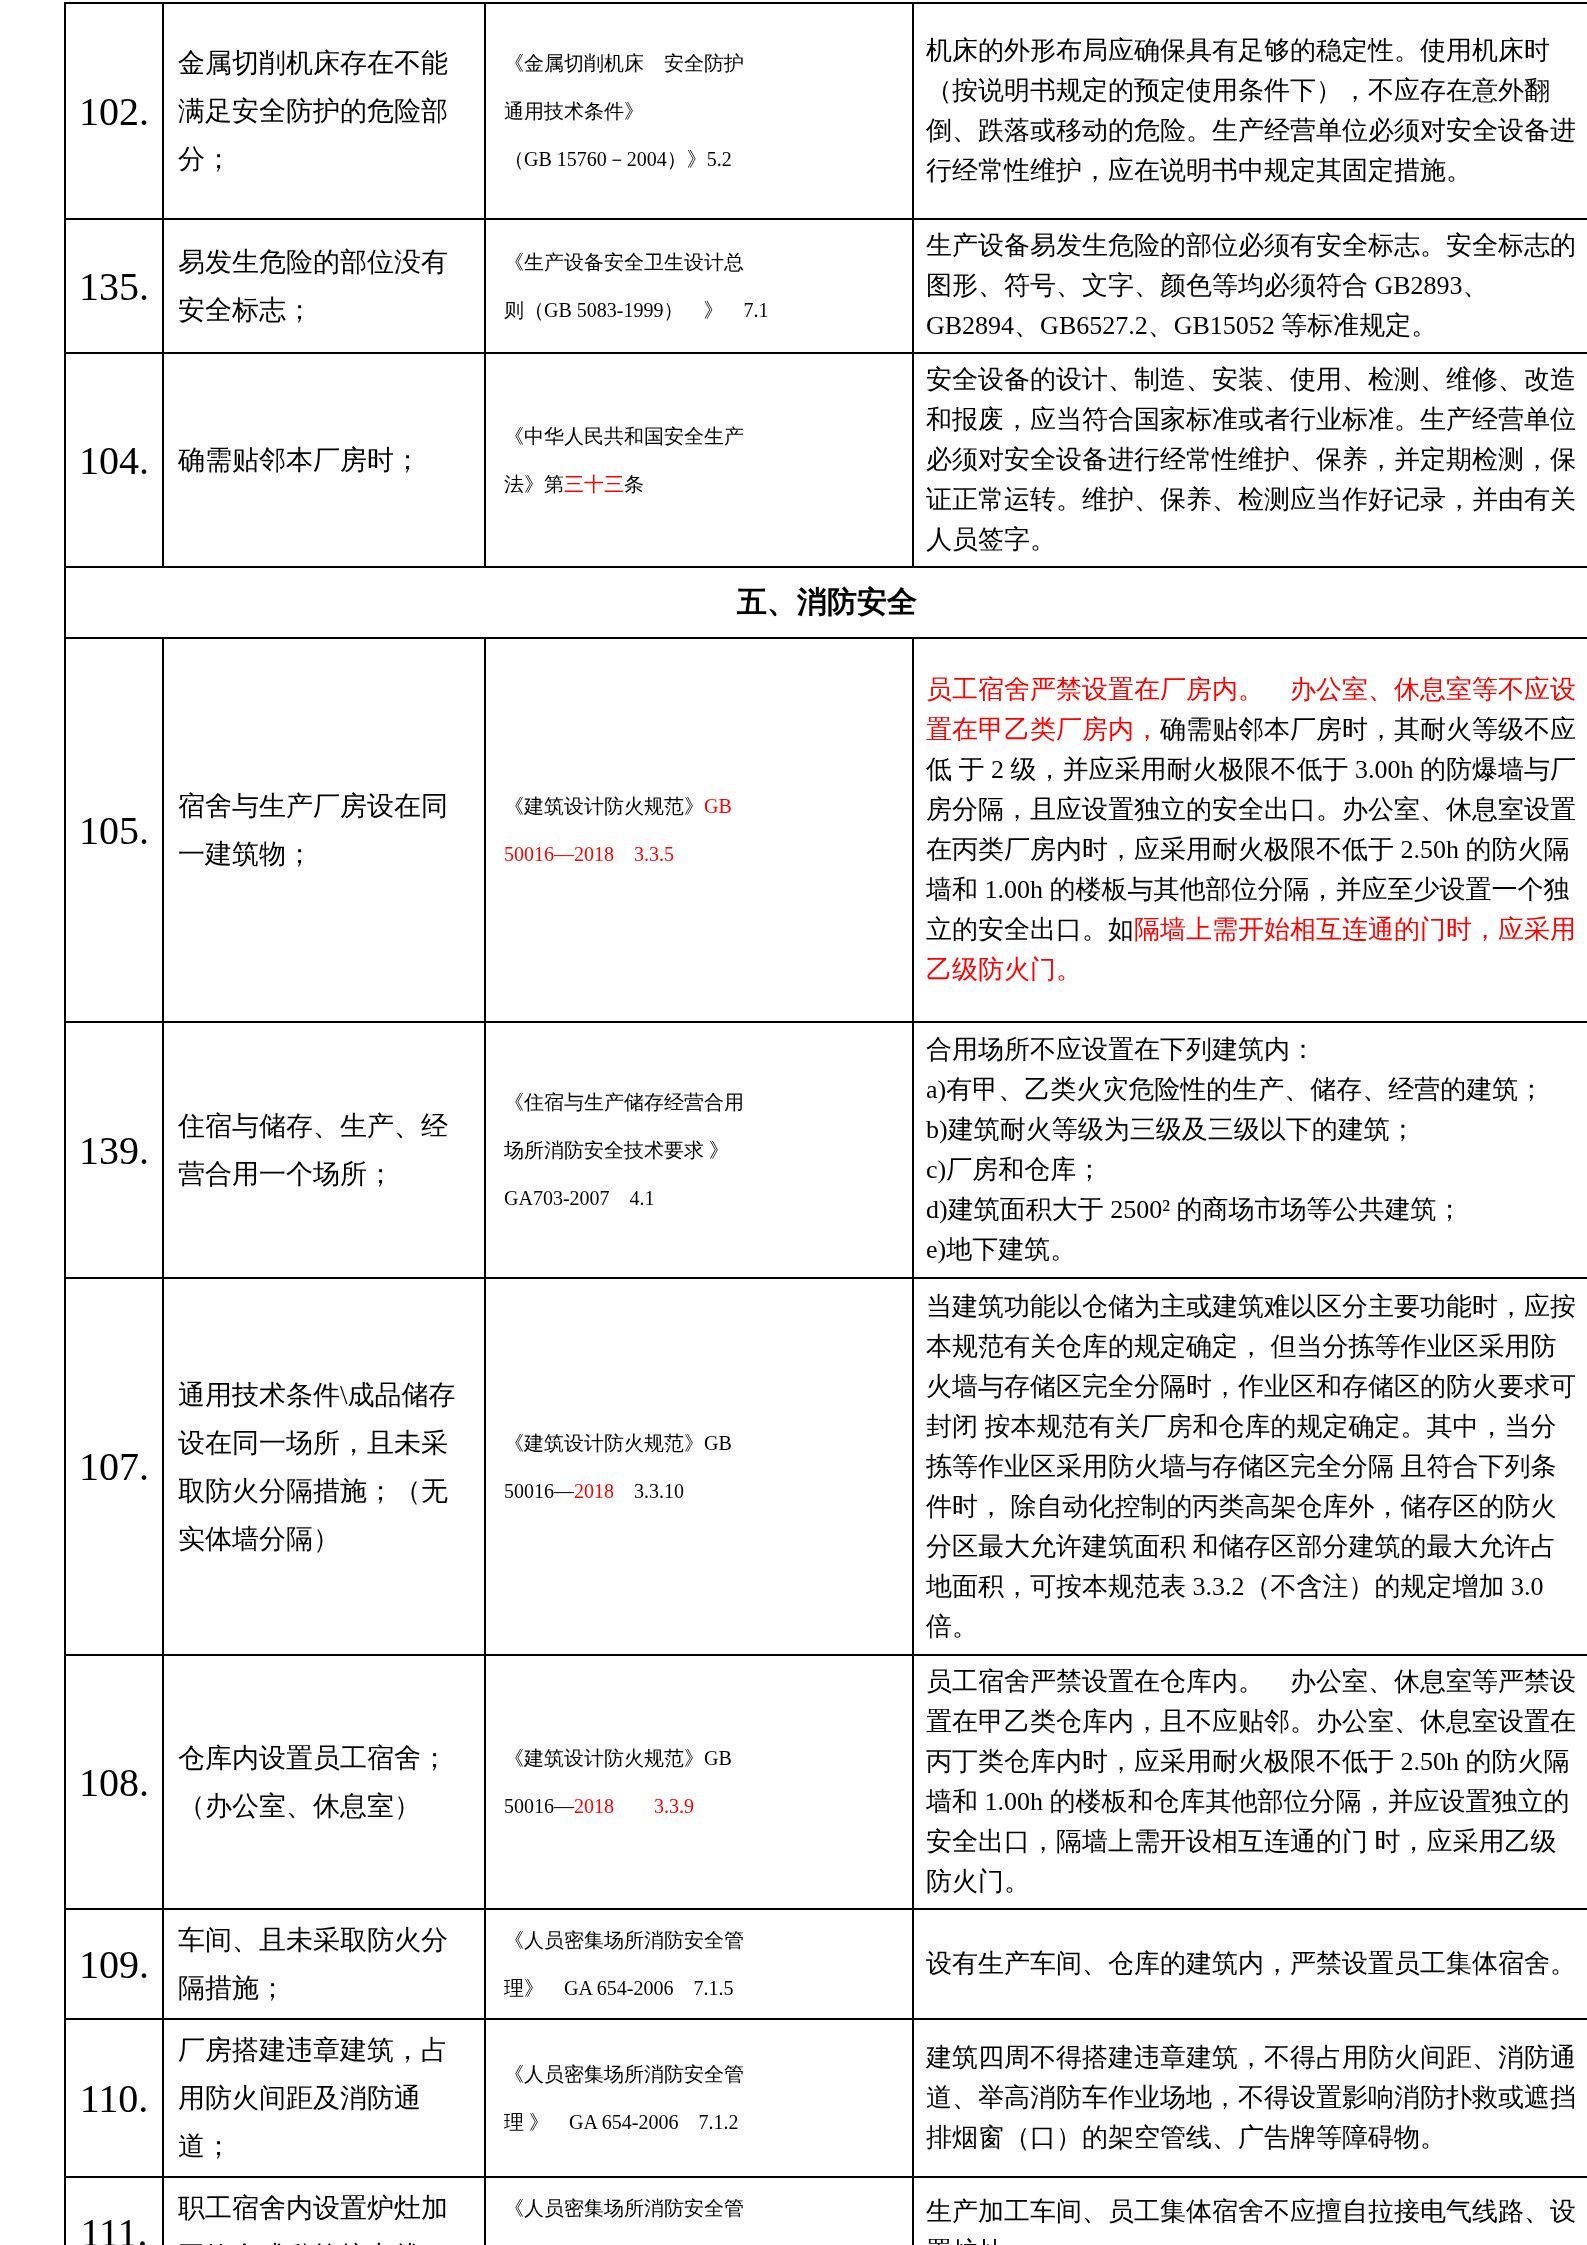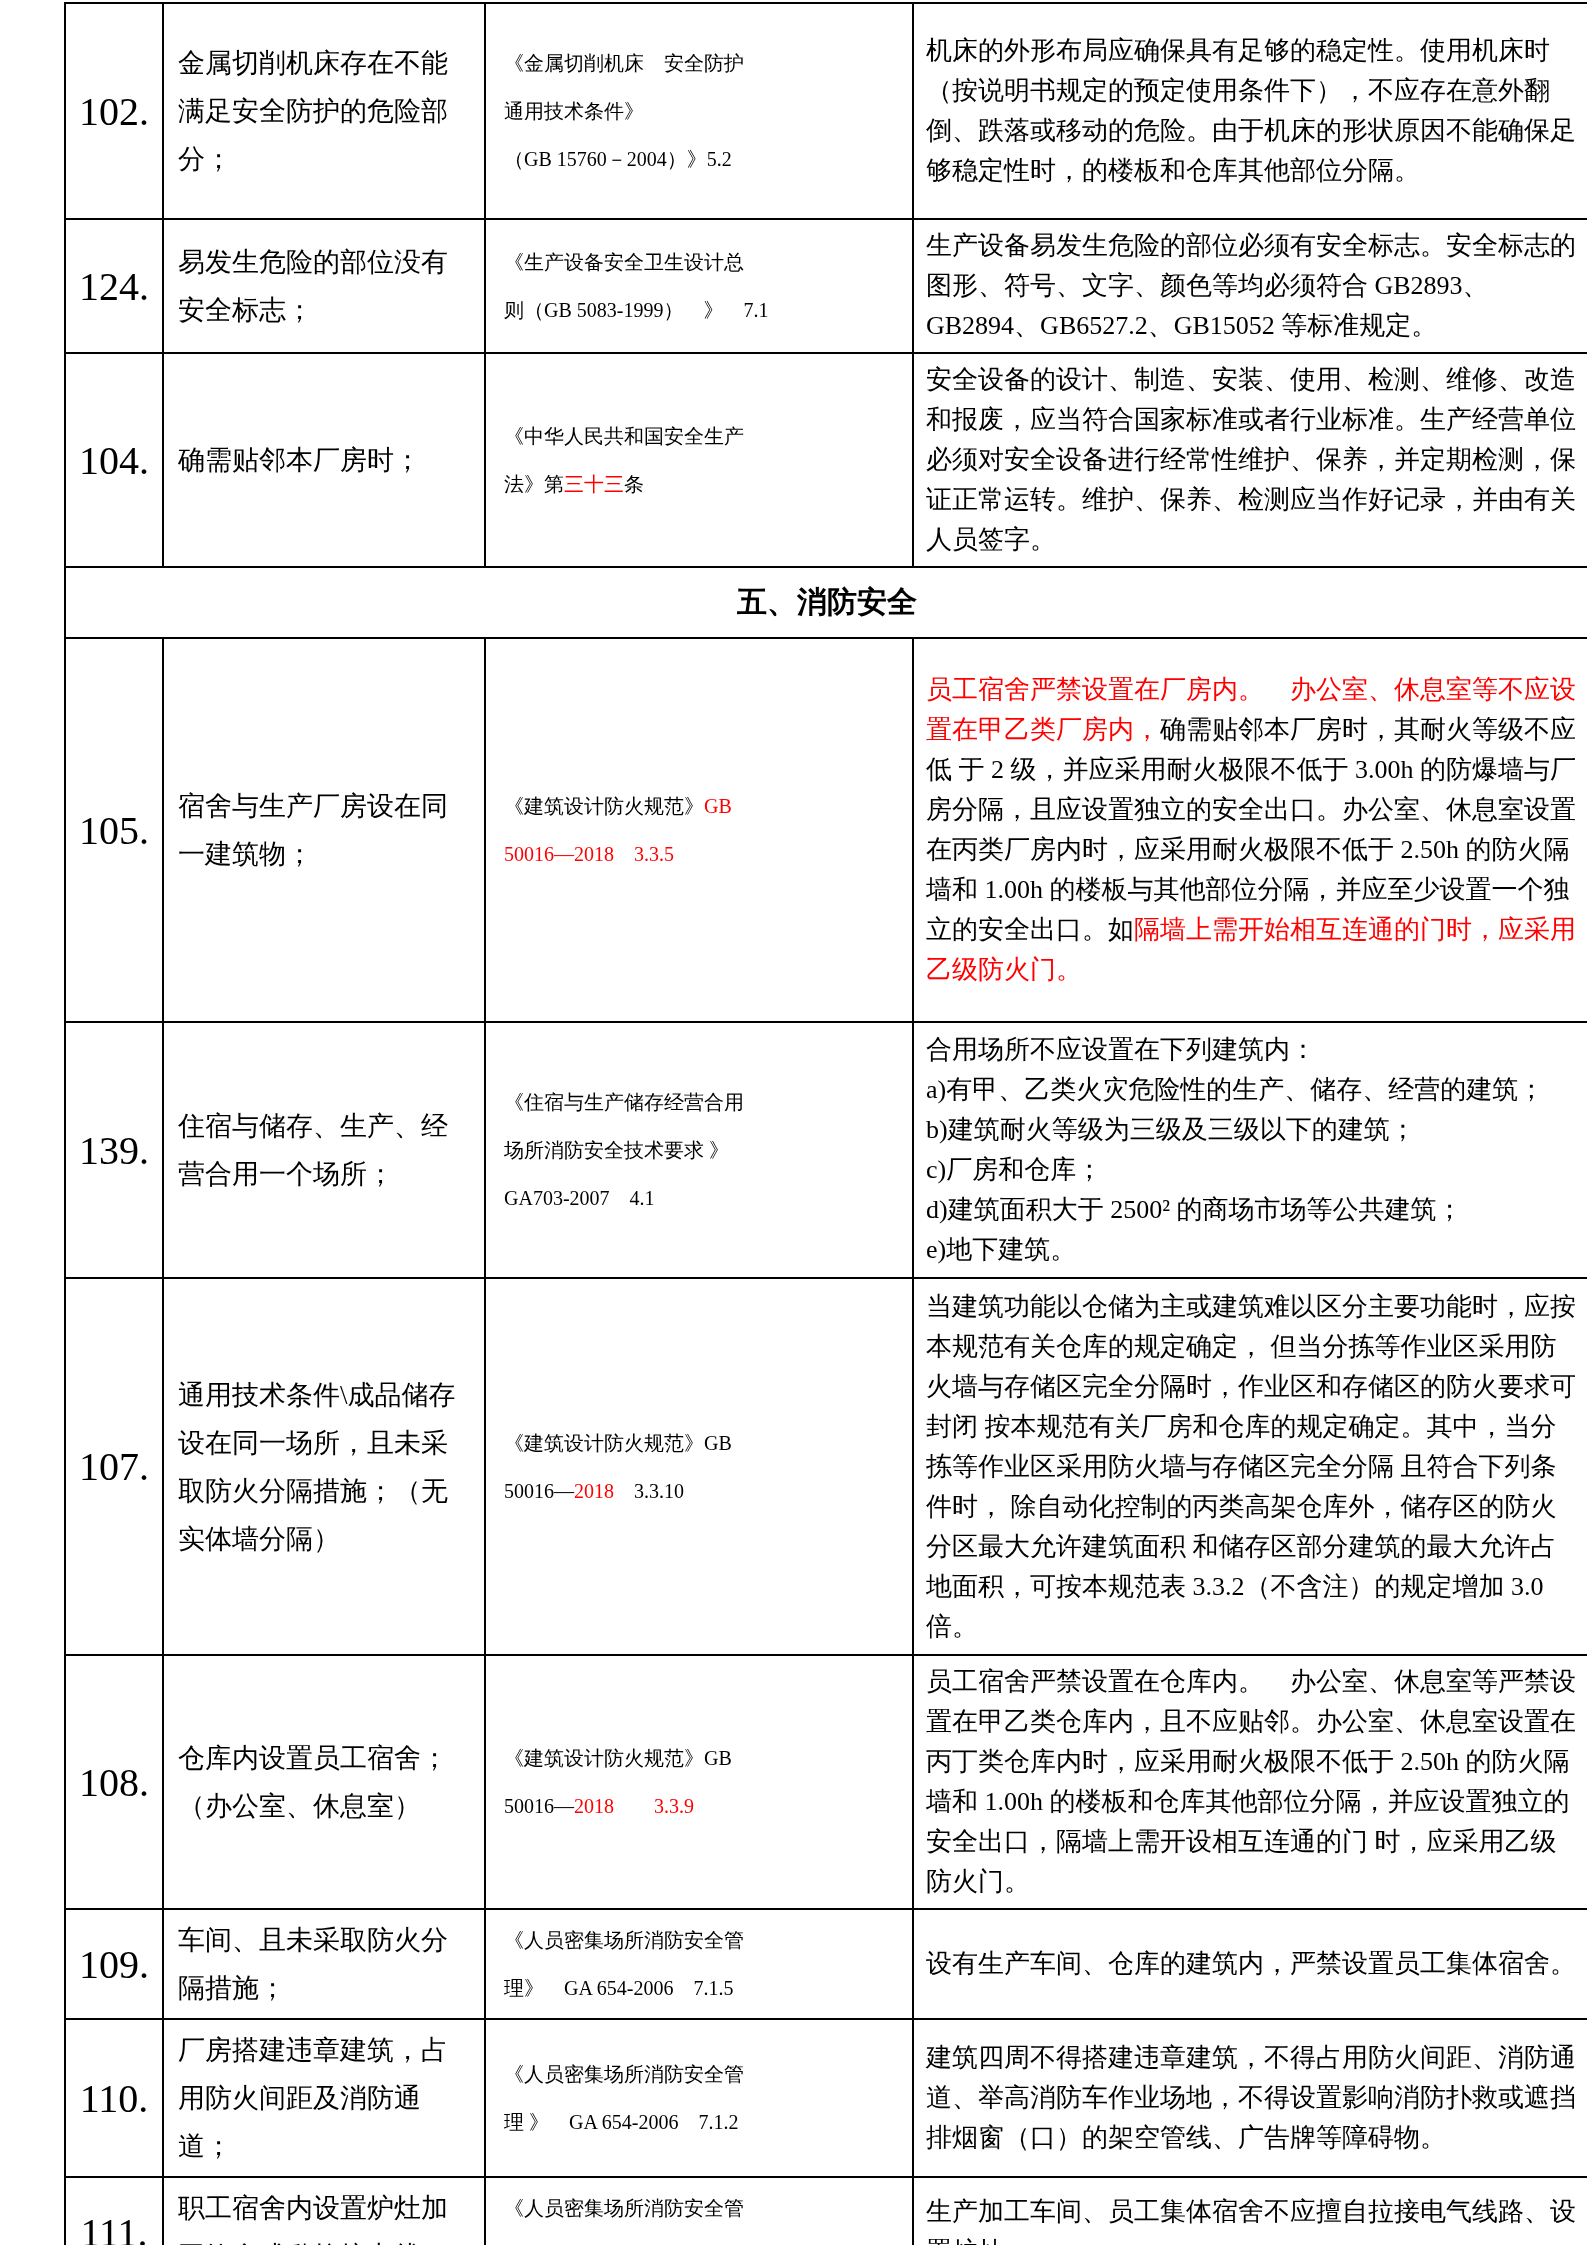--- a/index.html
+++ b/index.html
@@ -35,24 +35,24 @@
 
 <div class="page">
   <table class="reg">
     <tbody>
       <tr class="r102">
         <td class="c-num">102.</td>
         <td class="c-problem">金属切削机床存在不能满足安全防护的危险部分；</td>
         <td class="c-ref"><span>《金属切削机床　安全防护
 通用技术条件》
 （GB 15760－2004）》5.2</span></td>
-        <td class="c-req"><span>机床的外形布局应确保具有足够的稳定性。使用机床时（按说明书规定的预定使用条件下），不应存在意外翻倒、跌落或移动的危险。由于机床的形状原因不能确保足够稳定性时，的楼板和仓库其他部位分隔。</span></td>
+        <td class="c-req"><span>机床的外形布局应确保具有足够的稳定性。使用机床时（按说明书规定的预定使用条件下），不应存在意外翻倒、跌落或移动的危险。生产经营单位必须对安全设备进行经常性维护，应在说明书中规定其固定措施。</span></td>
       </tr>
       <tr class="r103">
-        <td class="c-num">124.</td>
+        <td class="c-num">135.</td>
         <td class="c-problem">易发生危险的部位没有安全标志；</td>
         <td class="c-ref"><span>《生产设备安全卫生设计总
 则（GB 5083-1999）　》　7.1</span></td>
         <td class="c-req"><span>生产设备易发生危险的部位必须有安全标志。安全标志的图形、符号、文字、颜色等均必须符合 GB2893、GB2894、GB6527.2、GB15052 等标准规定。</span></td>
       </tr>
       <tr class="r104">
         <td class="c-num">104.</td>
         <td class="c-problem">确需贴邻本厂房时；</td>
         <td class="c-ref"><span>《中华人民共和国安全生产
 法》第</span><span class="red">三十三</span><span>条</span></td>

